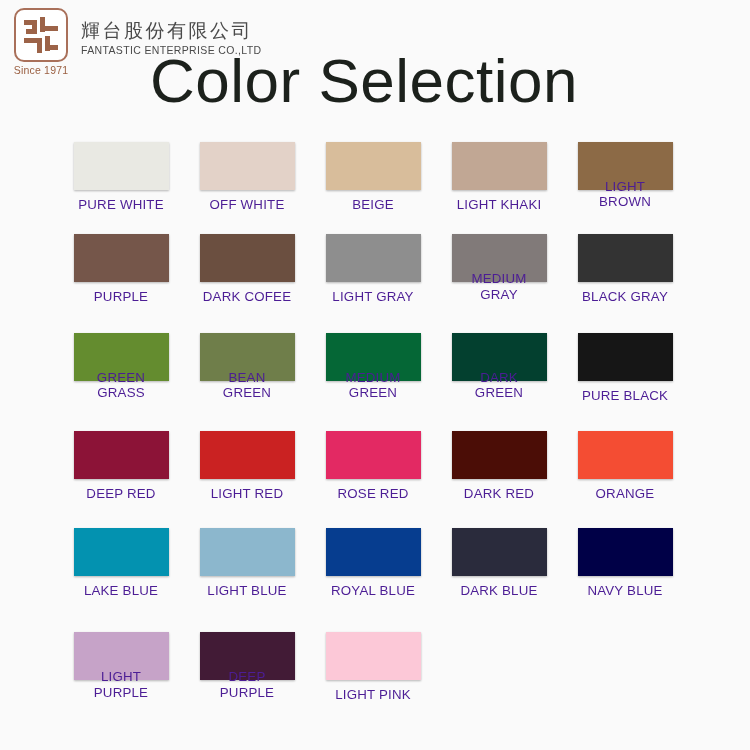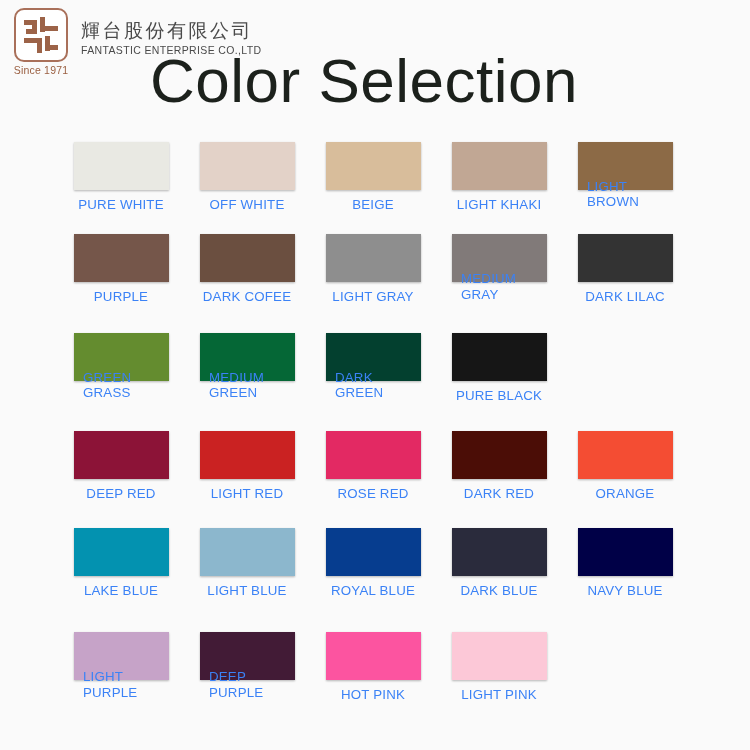--- a/index.html
+++ b/index.html
@@ -106,22 +106,22 @@
     align-items: center;
   }
   .swatch {
     width: 95px;
     height: 48px;
     box-shadow: 0 1px 2px rgba(0,0,0,0.28);
   }
   .swatch-label {
     margin-top: 7px;
     font-size: 13.3px;
-    color: #3b82f6;
-    text-align: left;
+    color: #4c1d95;
+    text-align: center;
     line-height: 1.16;
     letter-spacing: 0.2px;
     max-width: 112px;
   }
   .label-up {
     margin-top: -11px;
   }
 </style>
 </head>
 <body>
@@ -192,29 +192,33 @@
       <div class="cell">
         <div class="swatch" style="background: rgb(142, 142, 142);"></div>
         <div class="swatch-label" style="white-space: nowrap;">LIGHT GRAY</div>
       </div>
       <div class="cell">
         <div class="swatch" style="background: rgb(129, 122, 121);"></div>
         <div class="swatch-label label-up" style="max-width: 76px;">MEDIUM GRAY</div>
       </div>
       <div class="cell">
         <div class="swatch" style="background: rgb(51, 51, 51);"></div>
-        <div class="swatch-label" style="white-space: nowrap;">DARK LILAC</div>
+        <div class="swatch-label" style="white-space: nowrap;">BLACK GRAY</div>
       </div>
     </div>
     <div class="row" style="margin-top: 28px;">
       <div class="cell">
         <div class="swatch" style="background: rgb(100, 140, 47);"></div>
         <div class="swatch-label label-up" style="max-width: 76px;">GREEN GRASS</div>
       </div>
       <div class="cell">
+        <div class="swatch" style="background: rgb(111, 126, 74);"></div>
+        <div class="swatch-label label-up" style="max-width: 76px;">BEAN GREEN</div>
+      </div>
+      <div class="cell">
         <div class="swatch" style="background: rgb(5, 103, 54);"></div>
         <div class="swatch-label label-up" style="max-width: 76px;">MEDIUM GREEN</div>
       </div>
       <div class="cell">
         <div class="swatch" style="background: rgb(3, 64, 47);"></div>
         <div class="swatch-label label-up" style="max-width: 76px;">DARK GREEN</div>
       </div>
       <div class="cell">
         <div class="swatch" style="background: rgb(22, 22, 22);"></div>
         <div class="swatch-label" style="white-space: nowrap;">PURE BLACK</div>
@@ -267,21 +271,17 @@
     <div class="row" style="margin-top: 34px;">
       <div class="cell">
         <div class="swatch" style="background: rgb(198, 163, 200);"></div>
         <div class="swatch-label label-up" style="max-width: 76px;">LIGHT PURPLE</div>
       </div>
       <div class="cell">
         <div class="swatch" style="background: rgb(66, 27, 54);"></div>
         <div class="swatch-label label-up" style="max-width: 76px;">DEEP PURPLE</div>
       </div>
       <div class="cell">
-        <div class="swatch" style="background: rgb(252, 84, 160);"></div>
-        <div class="swatch-label" style="white-space: nowrap;">HOT PINK</div>
-      </div>
-      <div class="cell">
         <div class="swatch" style="background: rgb(252, 200, 215);"></div>
         <div class="swatch-label" style="white-space: nowrap;">LIGHT PINK</div>
       </div>
     </div>
   </div>
 
 </body></html>

